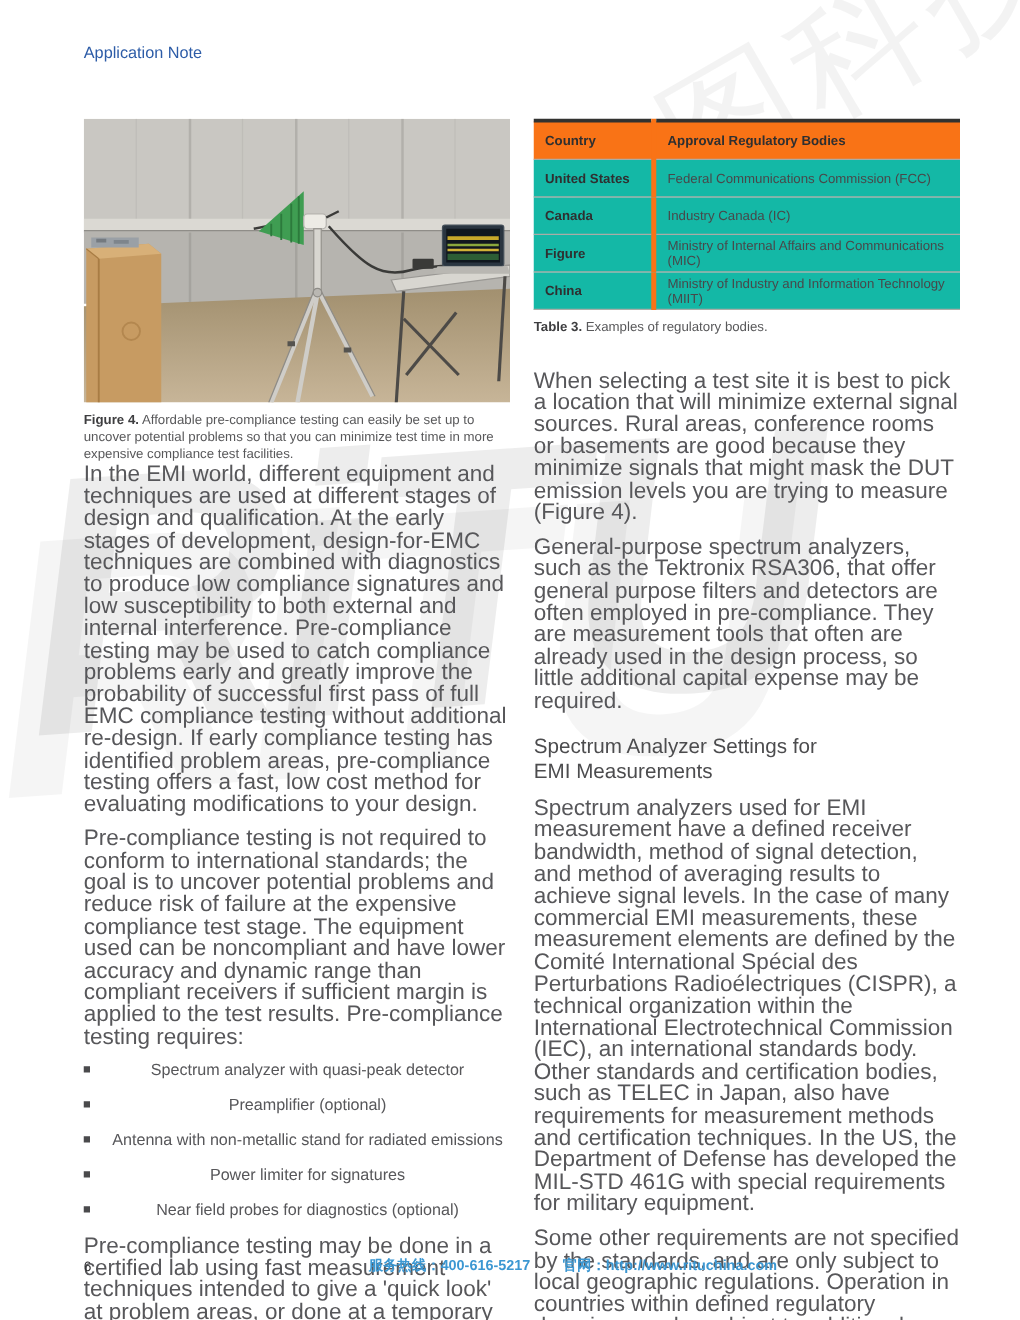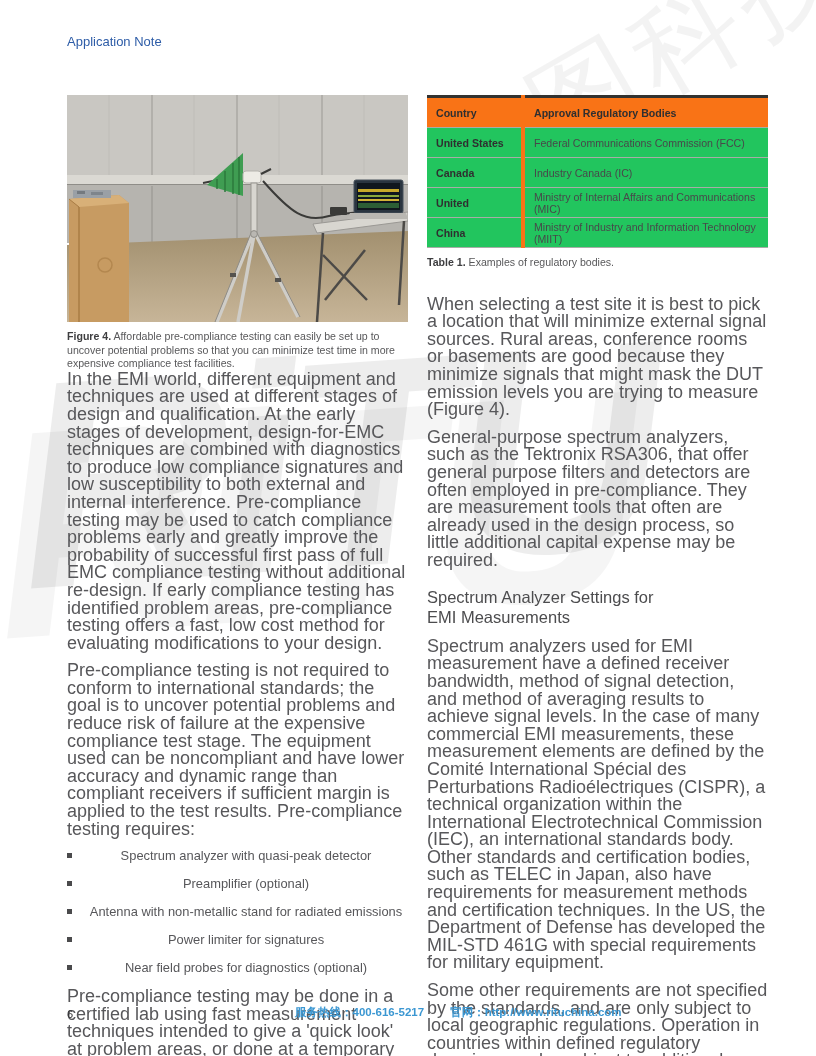--- a/index.html
+++ b/index.html
@@ -31,21 +31,21 @@
   .caption b{color:#3e3e40;}
 
   
   ul.req{list-style:none;margin:2px 0 10px 0;padding:0;}
   ul.req li{position:relative;padding-left:17px;margin:0 0 12px 0;font-size:12.9px;line-height:16px;color:#57575a;text-align:center;}
   ul.req li .sq{position:absolute;left:0;top:5px;width:5px;height:5px;background:#4a4a4c;}
 
   
   table.reg{border-collapse:collapse;width:341px;border-top:3px solid #323230;}
   table.reg th,table.reg td{font-size:10.6px;text-align:left;padding:0 9px;height:29px;
-        background:#22c55e;border-bottom:1px solid #a9aca6;vertical-align:middle;}
+        background:#14b8a6;border-bottom:1px solid #a9aca6;vertical-align:middle;}
   table.reg th{background:#f97316;color:#2f2f30;font-weight:bold;}
   table.reg td.c1{font-weight:bold;color:#2f2f30;width:76px;}
   table.reg td.c2,table.reg th.c2{border-left:4px solid #f97316;}
   table.reg td.c2{color:#48484a;}
 
   
   .photo{width:341px;height:227px;display:block;}
 
   
   .footer-pagenum{position:absolute;left:67px;top:1008px;font-size:11px;color:#323234;z-index:3;}
@@ -192,31 +192,31 @@
       <tbody>
         <tr>
           <td class="c1">United States</td>
           <td class="c2">Federal Communications Commission (FCC)</td>
         </tr>
         <tr>
           <td class="c1">Canada</td>
           <td class="c2">Industry Canada (IC)</td>
         </tr>
         <tr>
-          <td class="c1">United</td>
+          <td class="c1">Figure</td>
           <td class="c2">Ministry of Internal Affairs and Communications (MIC)</td>
         </tr>
         <tr>
           <td class="c1">China</td>
           <td class="c2">Ministry of Industry and Information Technology (MIIT)</td>
         </tr>
       </tbody>
     </table>
 
-    <p class="caption"><b>Table 1.</b><span> Examples of regulatory bodies.</span></p>
+    <p class="caption"><b>Table 3.</b><span> Examples of regulatory bodies.</span></p>
 
     <p class="body" style="margin-top:26px;">When selecting a test site it is best to pick a location that will minimize external signal sources. Rural areas, conference rooms or basements are good because they minimize signals that might mask the DUT emission levels you are trying to measure (Figure 4).</p>
     <p class="body">General-purpose spectrum analyzers, such as the Tektronix RSA306, that offer general purpose filters and detectors are often employed in pre-compliance. They are measurement tools that often are already used in the design process, so little additional capital expense may be required.</p>
 
     <h2 class="sec">Spectrum Analyzer Settings for
 EMI Measurements</h2>
 
     <p class="body">Spectrum analyzers used for EMI measurement have a defined receiver bandwidth, method of signal detection, and method of averaging results to achieve signal levels. In the case of many commercial EMI measurements, these measurement elements are defined by the Comité International Spécial des Perturbations Radioélectriques (CISPR), a technical organization within the International Electrotechnical Commission (IEC), an international standards body. Other standards and certification bodies, such as TELEC in Japan, also have requirements for measurement methods and certification techniques. In the US, the Department of Defense has developed the MIL-STD 461G with special requirements for military equipment.</p>
     <p class="body">Some other requirements are not specified by the standards, and are only subject to local geographic regulations. Operation in countries within defined regulatory domains may be subject to additional regulations. Implementers need to refer to the country regulatory sources for further information. Table 1 lists some of the current regulatory bodies and the countries in which they have jurisdiction.</p>
   </div>

